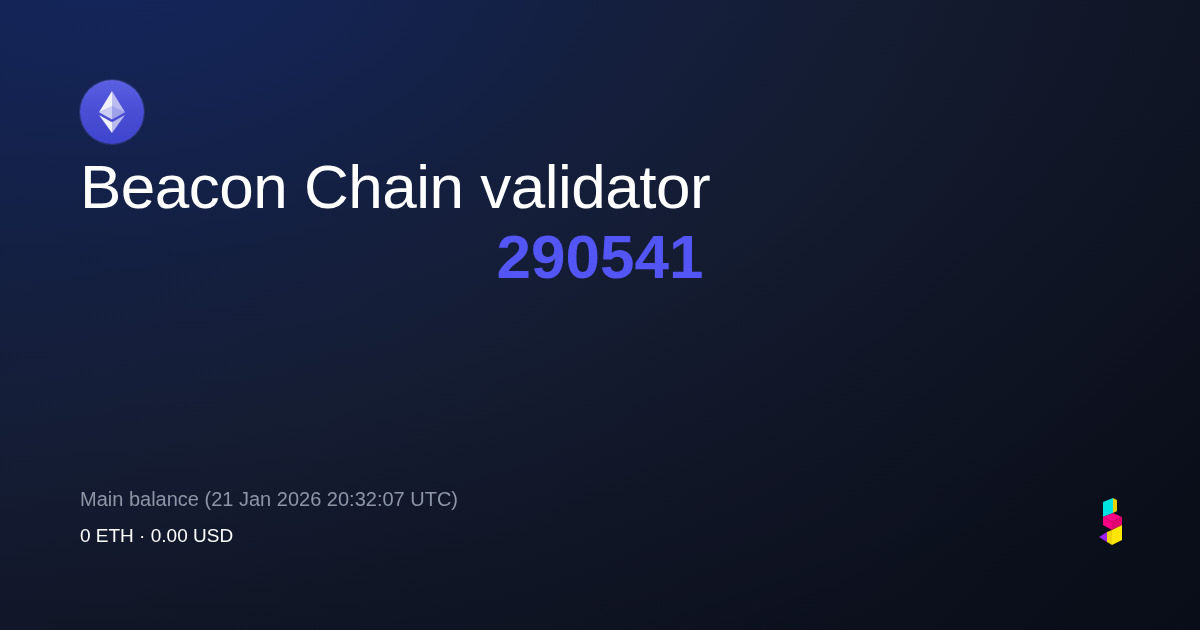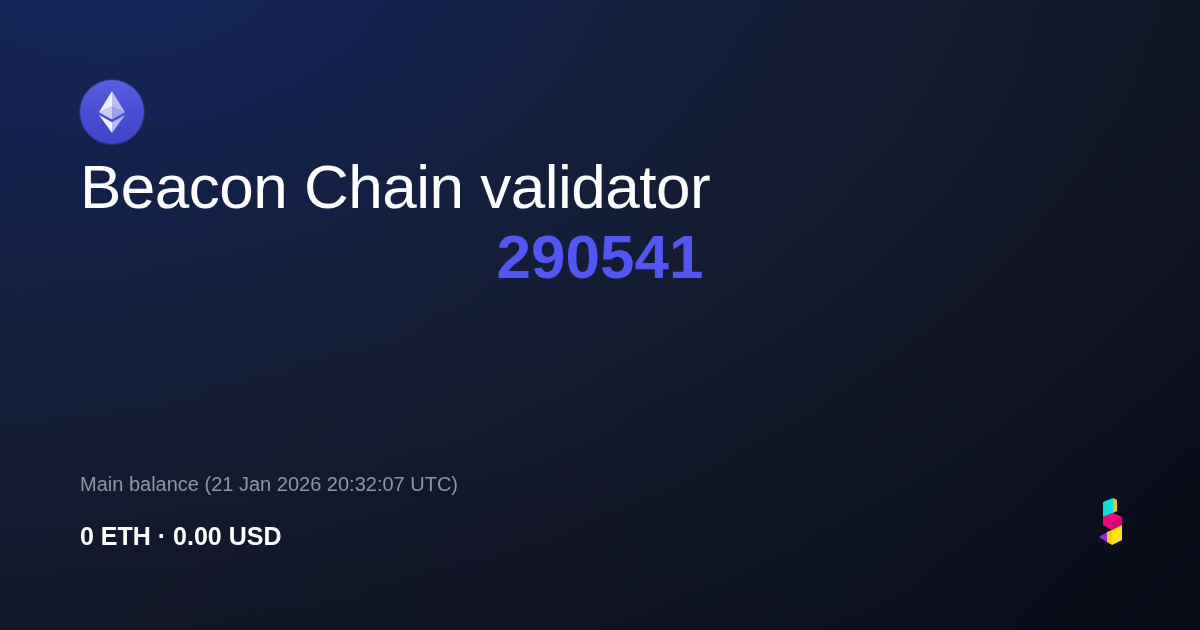--- a/index.html
+++ b/index.html
@@ -97,27 +97,27 @@
     position: absolute;
     left: 80px;
     bottom: 82px;
     width: 860px;
   }
   .balance-label {
     font-size: 20px;
     line-height: 26px;
     font-weight: 400;
     color: #8d95a7;
-    margin-bottom: 27px;
+    margin-bottom: 12px;
     white-space: nowrap;
   }
   .balance-value {
-    font-size: 25px;
+    font-size: 19px;
     line-height: 24px;
-    font-weight: 700;
+    font-weight: 400;
     color: #ffffff;
     white-space: nowrap;
   }
 
   
   .brand-mark {
     position: absolute;
     right: 72px;
     bottom: 82px;
     width: 34px;

